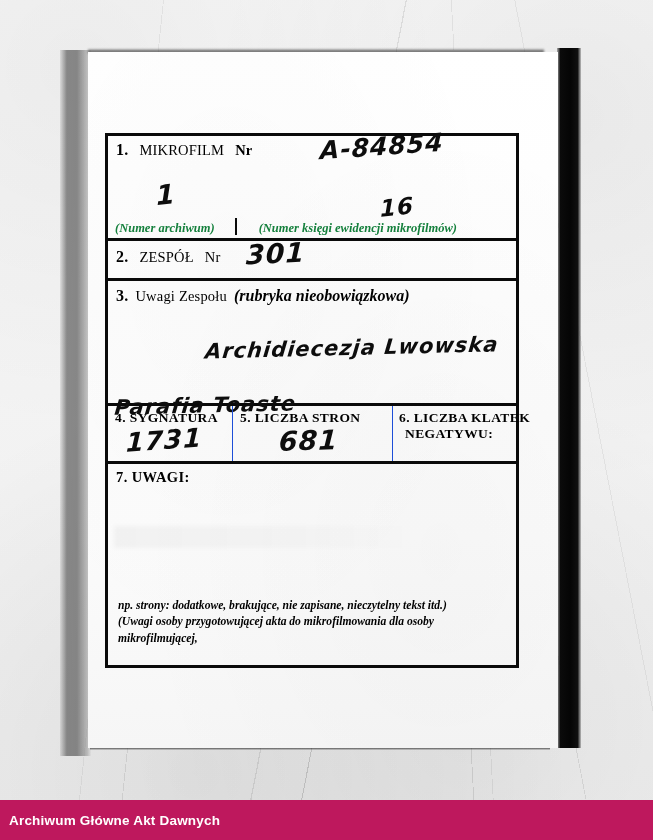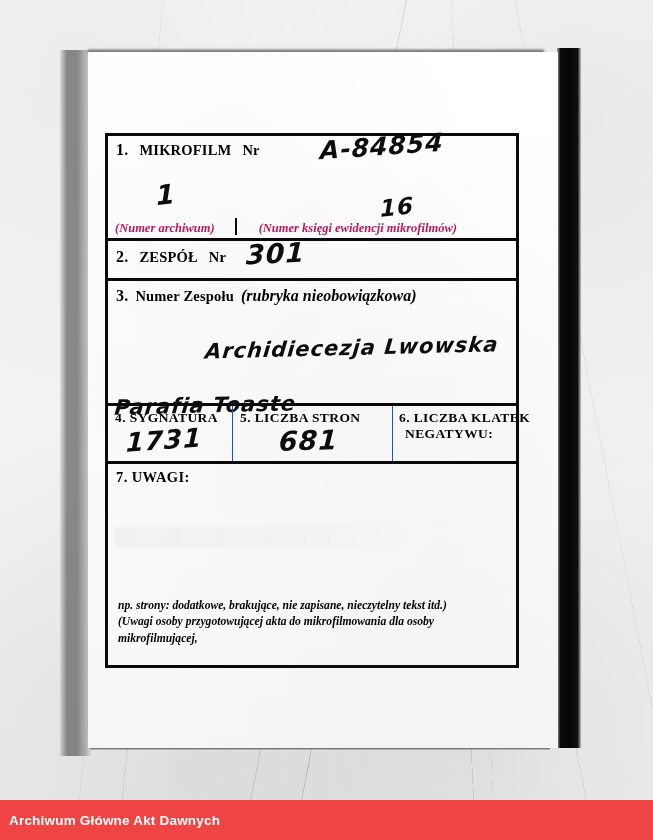--- a/index.html
+++ b/index.html
@@ -112,21 +112,21 @@
   .row:last-child { border-bottom: none; }
 
   .r1 { height: 105px; }
   .r2 { height: 40px; }
   .r3 { height: 125px; }
   .r4 { height: 58px; display: flex; }
   .r7 { height: 192px; }
 
   .label {
     font-family: "Liberation Serif", serif;
-    font-weight: bold;
+    font-weight: normal;
     font-size: 14.5px;
     letter-spacing: .2px;
     color: #000;
     white-space: nowrap;
   }
 
   
   .r1 .head {
     position: absolute;
     left: 8px; top: 5px;
@@ -167,21 +167,21 @@
     position: absolute;
     left: 0; right: 0; bottom: 2px;
     display: flex;
     align-items: flex-end;
   }
   .sublabel {
     font-family: "Liberation Serif", serif;
     font-style: italic;
     font-weight: bold;
     font-size: 12.5px;
-    color: #be185d;
+    color: #15803d;
     white-space: nowrap;
   }
   .sub-left  { margin-left: 7px; }
   .divider-v {
     width: 2px; height: 17px;
     background: #0a0a0a;
     margin: 0 0 1px 20px;
   }
   .sub-right { margin-left: 22px; }
 
@@ -289,21 +289,21 @@
     background: linear-gradient(90deg, rgba(0,0,0,.035), rgba(0,0,0,.02) 60%, rgba(0,0,0,0));
     filter: blur(2px);
     pointer-events: none;
   }
 
   
   .footer-bar {
     position: absolute;
     left: 0; bottom: 0;
     width: 653px; height: 40px;
-    background: #ef4444;
+    background: #be185d;
     display: flex;
     align-items: center;
   }
   .footer-bar .credit {
     color: #ffffff;
     font-family: "Liberation Sans", sans-serif;
     font-weight: bold;
     font-size: 13.5px;
     letter-spacing: .2px;
     margin-left: 9px;
@@ -350,21 +350,21 @@
           <span class="label lbl-num">2.</span>
           <span class="label">ZESPÓŁ</span>
           <span class="label lbl-nr">Nr</span>
         </div>
         <span class="hw hw-zespol">301</span>
       </div>
 
       <div class="row r3">
         <div class="head">
           <span class="label lbl-num">3.</span>
-          <span class="label">Numer Zespołu</span>
+          <span class="label">Uwagi Zespołu</span>
           <span class="paren">(rubryka nieobowiązkowa)</span>
         </div>
         <div class="hw hw-name">
           <span class="l1">Archidiecezja Lwowska</span>
           <span class="l2">Parafia Toaste</span>
         </div>
       </div>
 
       <div class="row r4">
 

